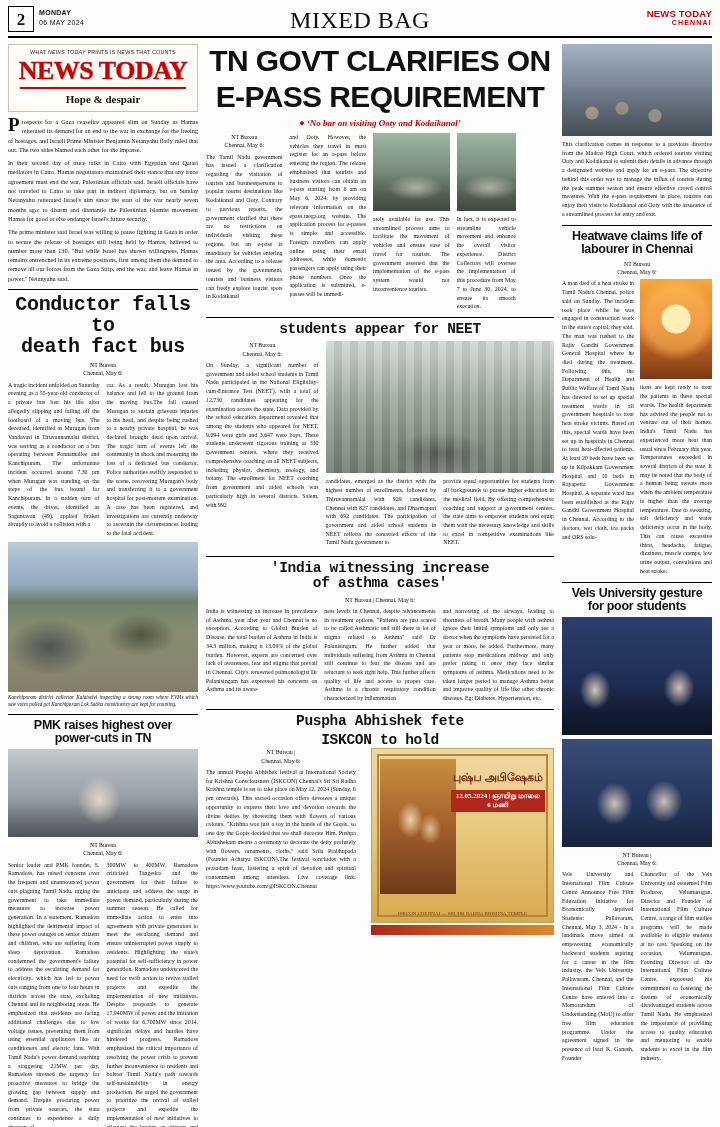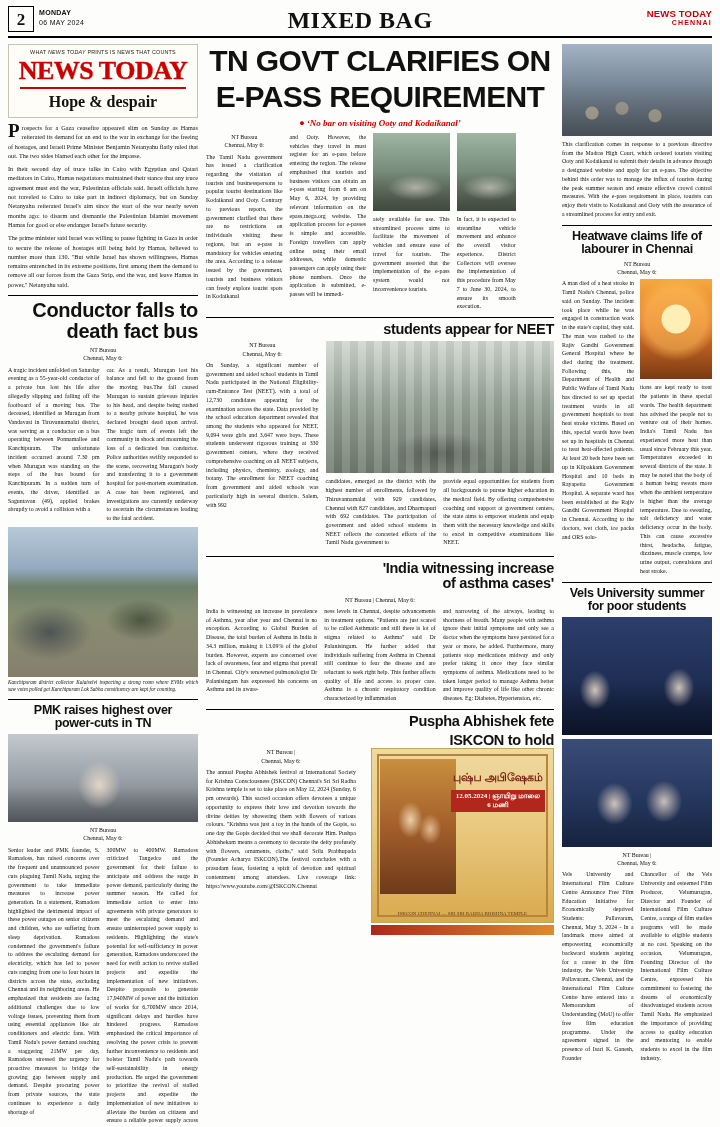--- a/index.html
+++ b/index.html
@@ -18,21 +18,21 @@
   .mh-left { display:flex; align-items:flex-start; gap:5px; width:150px; }
   .pagebox {
     width:26px; height:26px; border:1.6px solid #000; display:flex;
     align-items:center; justify-content:center; font-weight:bold; font-size:17px;
     font-family:"Liberation Serif", serif; line-height:1;
   }
   .mh-date { font-family:"Liberation Sans", sans-serif; font-size:7px; line-height:1.45; letter-spacing:.3px; padding-top:2px;}
   .mh-date .dy { font-weight:bold; }
   .mh-center { flex:1; text-align:center; }
   .mh-center .title {
-    font-family:"Liberation Serif", serif; font-weight:bold; font-size:24px;
+    font-family:"Liberation Serif", serif; font-weight:normal; font-size:24px;
     letter-spacing:.5px; line-height:1; padding-top:2px;
   }
   .mh-right { width:150px; text-align:right; padding-top:2px; }
   .mh-right .nt { color:#cc0000; font-family:"Liberation Sans", sans-serif; font-weight:bold; font-size:9.5px; letter-spacing:.2px;}
   .mh-right .city { color:#cc0000; font-family:"Liberation Sans", sans-serif; font-weight:bold; font-size:7px; letter-spacing:1.2px;}
 
   
   .grid { display:flex; gap:8px; margin-top:6px; }
   .col-left { width:190px; }
   .col-mid { flex:1; }
@@ -44,21 +44,21 @@
     font-family:"Liberation Sans", sans-serif; font-size:5.4px; text-align:center;
     letter-spacing:.2px; color:#222; margin-bottom:3px;
   }
   .logo-tag i { font-style:italic; }
   .logo-main {
     text-align:center; color:#cc0000; font-family:"Liberation Serif", serif;
     font-weight:bold; font-size:26px; letter-spacing:-0.5px; line-height:1;
     -webkit-text-stroke:0.4px #cc0000;
   }
   .logo-rule { height:2px; background:#cc0000; margin:3px 6px 4px; }
-  .logo-sub { text-align:center; font-family:"Liberation Serif", serif; font-weight:bold; font-size:16px; }
+  .logo-sub { text-align:center; font-family:"Liberation Serif", serif; font-weight:bold; font-size:11px; }
 
   
   .edit-body { margin-top:5px; font-size:6.2px; line-height:1.5; text-align:justify; hyphens:auto; }
   .edit-body p { margin:0 0 4px; }
   .dropcap::first-letter { float:left; font-size:19px; line-height:15px; font-weight:bold; padding-right:2px; }
 
   
   .hl-main {
     font-family:"Liberation Sans", sans-serif; font-weight:bold;
     font-size:30px; line-height:1.0; letter-spacing:-0.6px; text-align:center; margin:2px 0 6px;
@@ -66,21 +66,21 @@
   .kicker { text-align:center; color:#cc0000; font-size:9px; font-style:italic; font-weight:bold; margin-bottom:5px;}
   .kicker .bullet { font-size:9px; }
 
   .sec-hd {
     font-family:"Liberation Sans", sans-serif; font-weight:bold; text-align:center;
     line-height:1.05; letter-spacing:-0.3px;
   }
   .hd-28 { font-size:20px; }
   .hd-16 { font-size:14.5px; }
   .hd-13 { font-size:12.5px; }
-  .hd-serif { font-family:Liberation Sans, sans-serif;text-align:right; }
+  .hd-serif { font-family:Liberation Mono, monospace; }
 
   .rule-top { border-top:1px solid #000; margin:6px 0 4px; }
 
   .byline { font-size:5.9px; text-align:center; font-family:"Liberation Serif", serif; line-height:1.4; margin-bottom:3px;}
 
   .cols2 { column-count:2; column-gap:7px; }
   .cols3 { column-count:3; column-gap:7px; }
   .body-txt { font-size:5.9px; line-height:1.48; text-align:justify; hyphens:auto; }
   .body-txt p { margin:0 0 3px; }
 
@@ -402,21 +402,21 @@
         <div style="width:50%;">
           <div class="photo ph-sun"></div>
           <div class="body-txt mt4">tions are kept ready to treat the patients in these special wards. The health department has advised the people not to venture out of their homes.
 
 India's Tamil Nadu has experienced more heat than usual since February this year. Temperatures exceeded in several districts of the state. It may be noted that the body of a human being sweats more when the ambient temperature is higher than the average temperature. Due to sweating, salt deficiency and water deficiency occur in the body. This can cause excessive thirst, headache, fatigue, dizziness, muscle cramps, low urine output, convulsions and heat stroke.</div>
         </div>
       </div>
 
       <div class="rule-top"></div>
 
-      <div class="sec-hd hd-13">Vels University summer</div>
+      <div class="sec-hd hd-13">Vels University gesture</div>
       <div class="sec-hd hd-13 mb4">for poor students</div>
       <div class="photo ph-vels"></div>
       <div class="photo ph-vels2 mt4"></div>
       <div class="byline mt4">
         <span>NT Bureau</span> |<br>
         <span>Chennai, May 6:</span>
       </div>
       <div class="cols2 body-txt">
         <p>Vels University and International Film Culture Centre Announce Free Film Education Initiative for Economically deprived Students: Pallavaram, Chennai, May 3, 2024 - In a landmark move aimed at empowering economically backward students aspiring for a career in the film industry, the Vels University Pallavaram, Chennai, and the International Film Culture Centre have entered into a Memorandum of Understanding (MoU) to offer free film education programme.
 

